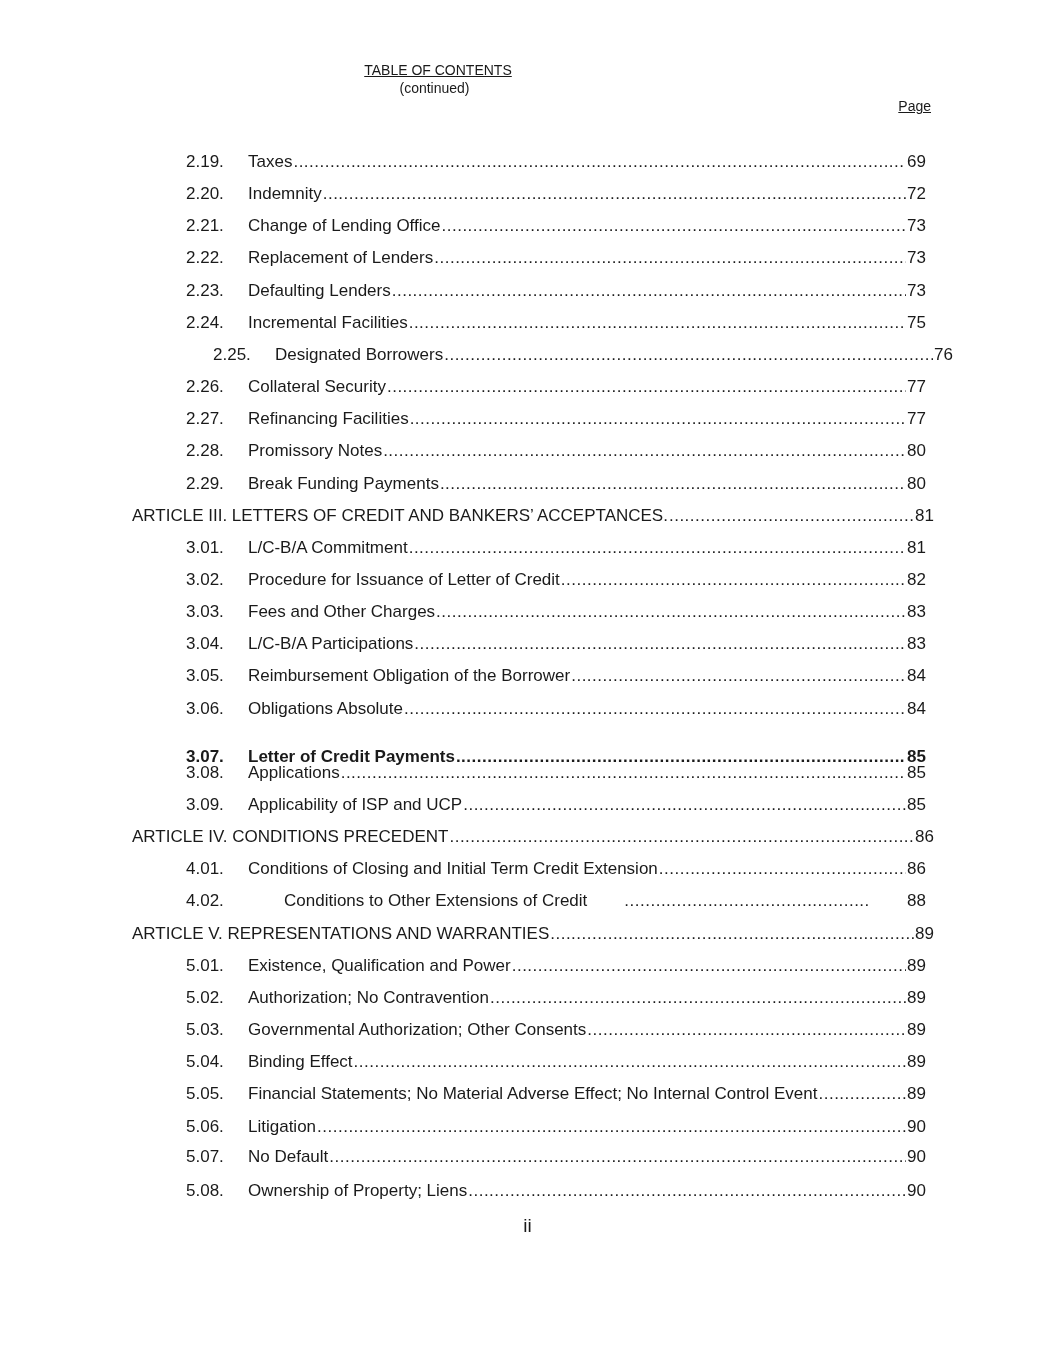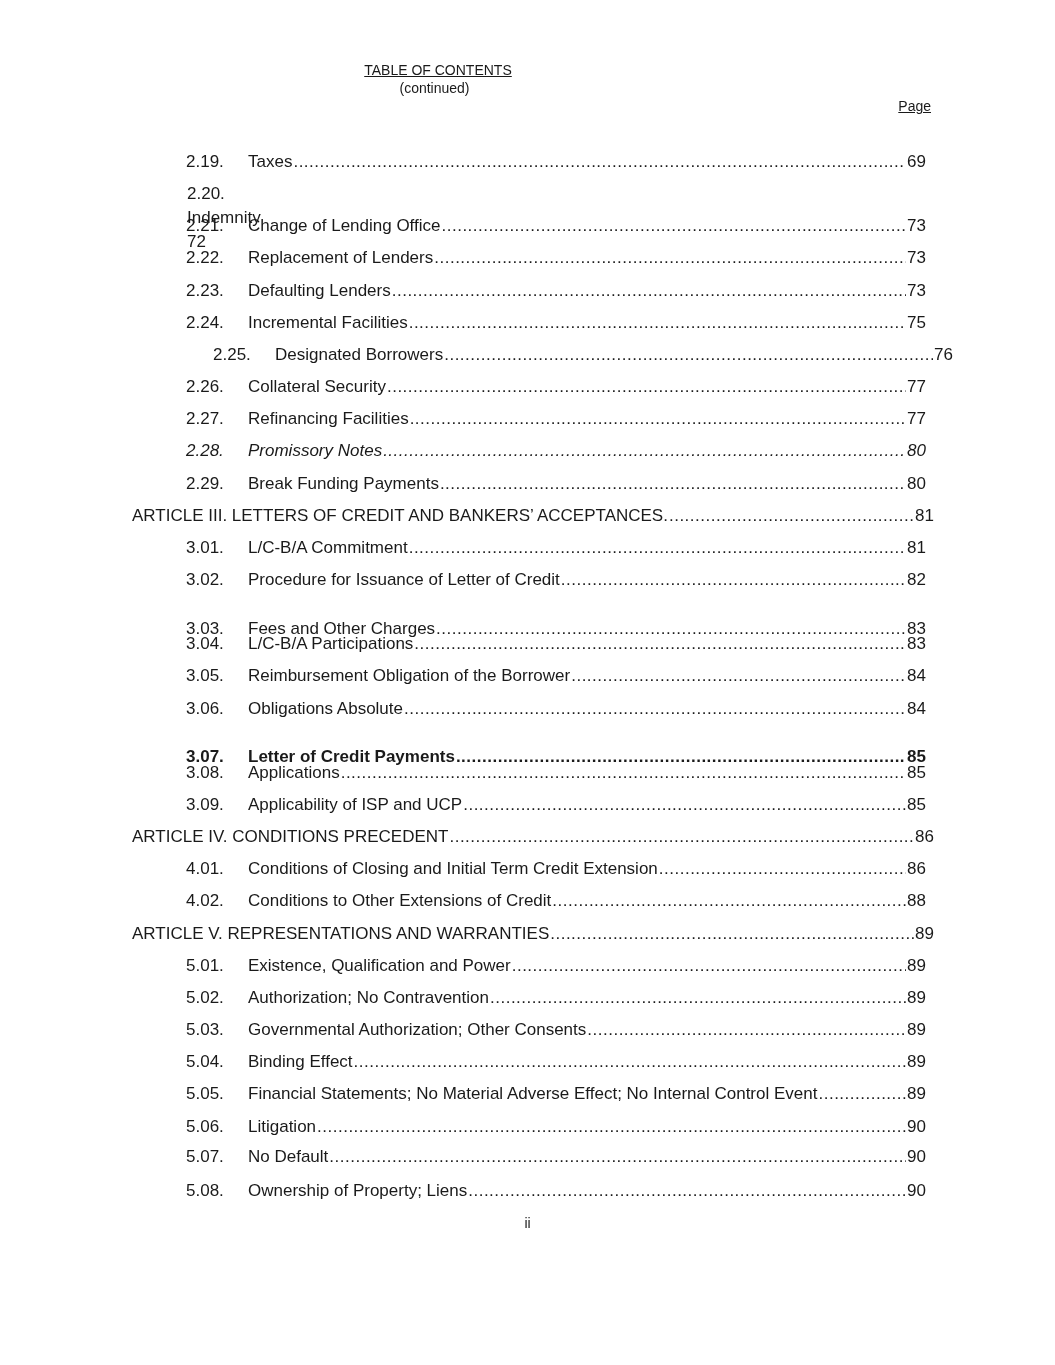--- a/index.html
+++ b/index.html
@@ -13,37 +13,37 @@
   .page-col { position:absolute; top:98px; right:124px; font-size:14px; text-decoration:underline; }
   .toc { position:absolute; top:150px; left:0; width:1055px; }
   .row { position:absolute; height:24px; display:flex; align-items:baseline; font-size:17px; line-height:24px; }
   .row.sec { left:186px; width:740px; }
   .row.art { left:132px; width:802px; }
   .num { width:62px; flex:none; }
   .title { flex:none; white-space:nowrap;text-align:right; }
   .leader { flex:1; overflow:hidden; white-space:nowrap; margin:0 1px; letter-spacing:0.5px; }
   .leader::after { content:"......................................................................................................................................................................................................................................................................"; }
   .pg { flex:none; }
-  .footer { position:absolute; top:1215px; left:0; width:1055px; text-align:center; font-size:14px; }
+  .footer { position:absolute; top:1215px; left:0; width:1055px; text-align:center; font-size:19px; }
 </style>
 </head>
 <body>
 
 <div class="hdr-title"><span>TABLE OF CONTENTS</span></div>
 <div class="hdr-sub">(continued)</div>
 <div class="page-col">Page</div>
 
 <div class="toc" id="toc">
     <div class="row sec" style="top: 0px;">
       <span class="num">2.19.</span>
       <span class="title">Taxes</span>
       <span class="leader"></span>
       <span class="pg">69</span>
     </div>
-    <div class="row sec" style="top: 32.15px; flex-direction: column;">
+    <div class="row sec" style="top: 32.15px;">
       <span class="num">2.20.</span>
       <span class="title">Indemnity</span>
       <span class="leader"></span>
       <span class="pg">72</span>
     </div>
     <div class="row sec" style="top: 64.3px;">
       <span class="num">2.21.</span>
       <span class="title">Change of Lending Office</span>
       <span class="leader"></span>
       <span class="pg">73</span>
@@ -77,21 +77,21 @@
       <span class="title">Collateral Security</span>
       <span class="leader"></span>
       <span class="pg">77</span>
     </div>
     <div class="row sec" style="top: 257.2px;">
       <span class="num">2.27.</span>
       <span class="title">Refinancing Facilities</span>
       <span class="leader"></span>
       <span class="pg">77</span>
     </div>
-    <div class="row sec" style="top: 289.35px; font-style: italic;">
+    <div class="row sec" style="top: 289.35px;">
       <span class="num">2.28.</span>
       <span class="title">Promissory Notes</span>
       <span class="leader"></span>
       <span class="pg">80</span>
     </div>
     <div class="row sec" style="top: 321.5px;">
       <span class="num">2.29.</span>
       <span class="title">Break Funding Payments</span>
       <span class="leader"></span>
       <span class="pg">80</span>
@@ -106,21 +106,21 @@
       <span class="title">L/C-B/A Commitment</span>
       <span class="leader"></span>
       <span class="pg">81</span>
     </div>
     <div class="row sec" style="top: 417.95px;">
       <span class="num">3.02.</span>
       <span class="title">Procedure for Issuance of Letter of Credit</span>
       <span class="leader"></span>
       <span class="pg">82</span>
     </div>
-    <div class="row sec" style="top: 450.1px; margin-top: 17px;">
+    <div class="row sec" style="top: 450.1px;">
       <span class="num">3.03.</span>
       <span class="title">Fees and Other Charges</span>
       <span class="leader"></span>
       <span class="pg">83</span>
     </div>
     <div class="row sec" style="top: 482.25px;">
       <span class="num">3.04.</span>
       <span class="title">L/C-B/A Participations</span>
       <span class="leader"></span>
       <span class="pg">83</span>
@@ -159,21 +159,21 @@
       <span class="title">ARTICLE IV. CONDITIONS PRECEDENT</span>
       <span class="leader"></span>
       <span class="pg">86</span>
     </div>
     <div class="row sec" style="top: 707.3px;">
       <span class="num">4.01.</span>
       <span class="title">Conditions of Closing and Initial Term Credit Extension</span>
       <span class="leader"></span>
       <span class="pg">86</span>
     </div>
-    <div class="row sec" style="top: 739.45px;">
+    <div class="row sec" style="top: 739.45px; gap: 36px;">
       <span class="num">4.02.</span>
       <span class="title">Conditions to Other Extensions of Credit</span>
       <span class="leader"></span>
       <span class="pg">88</span>
     </div>
     <div class="row art" style="top: 771.6px;">
       <span class="title">ARTICLE V. REPRESENTATIONS AND WARRANTIES</span>
       <span class="leader"></span>
       <span class="pg">89</span>
     </div>

